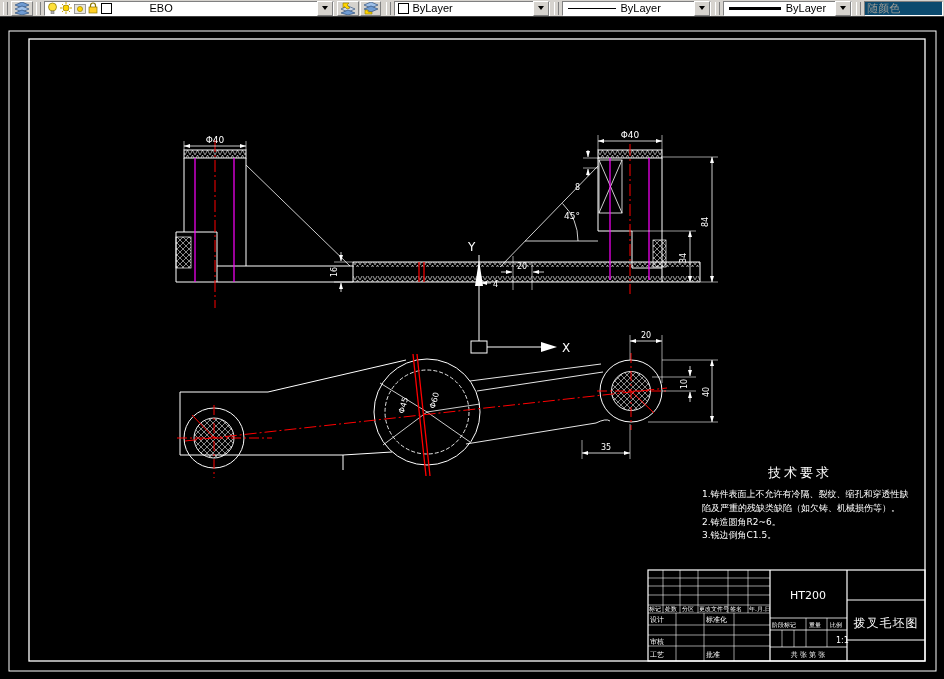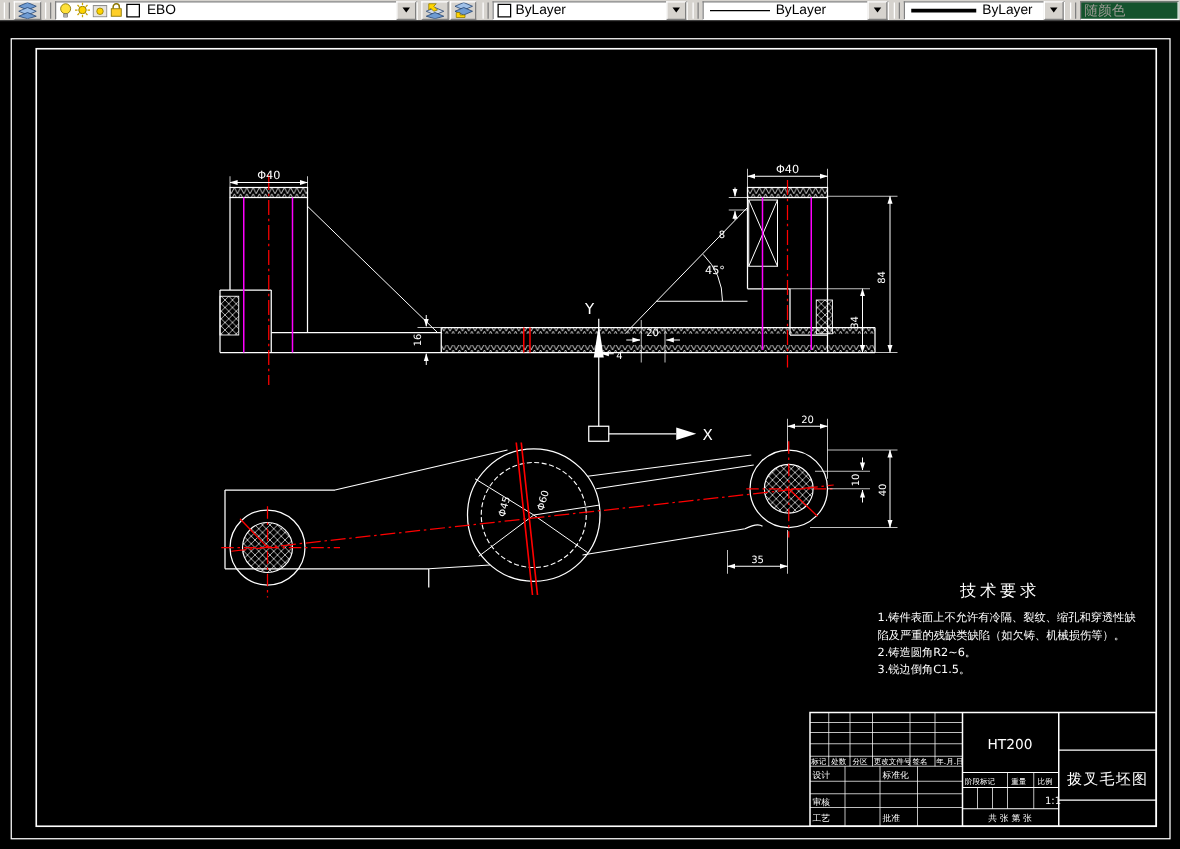--- a/index.html
+++ b/index.html
@@ -16,21 +16,21 @@
     display:flex;align-items:center;font-size:11px;color:#000;box-sizing:border-box;
     padding-left:2px;position:relative;}
   .combo .lbl{white-space:nowrap;overflow:hidden;}
   .dd{margin-left:auto;width:14px;height:13px;background:#d6d3ce;border:1px solid;
     border-color:#fff #808080 #808080 #fff;display:flex;align-items:center;justify-content:center;}
   .dd i{width:0;height:0;border-left:3px solid transparent;border-right:3px solid transparent;
     border-top:4px solid #000;}
   .sw{width:9px;height:9px;background:#fff;border:1px solid #000;margin:0 3px 0 1px;flex:none;}
   .lt-thin{width:48px;height:1px;background:#000;margin:0 5px 0 3px;flex:none;}
   .lt-thick{width:52px;height:3px;background:#000;margin:0 5px 0 3px;flex:none;}
-  .combo.disabled{background:#14532d;color:#9c9a94;border-color:#808080 #fff #fff #808080;}
+  .combo.disabled{background:#0c4a6e;color:#9c9a94;border-color:#808080 #fff #fff #808080;}
   .micons{display:flex;align-items:center;gap:2px;margin-right:3px;}
   svg.ticon{display:block;}
   
   .canvas-wrap{position:relative;width:944px;height:568px;background:#000;}
   text{fill:#fff;font-family:"DejaVu Sans",sans-serif;}
   .dtxt{font-size:8px;}
   .dtxt9{font-size:9px;}
   .big{font-size:12px;}
 </style>
 </head>
@@ -40,21 +40,21 @@
   <div class="grip"></div>
   <button class="tb-btn">
     <svg class="ticon" width="16" height="13">
       <path d="M8 0 L15 3 L8 6 L1 3 z" fill="#6f9bd2" stroke="#1d3f6e" stroke-width="0.6"></path>
       <path d="M8 4 L15 7 L8 10 L1 7 z" fill="#9fc0e8" stroke="#1d3f6e" stroke-width="0.6"></path>
       <path d="M8 8 L15 11 L8 13 L1 11 z" fill="#6f9bd2" stroke="#1d3f6e" stroke-width="0.6"></path>
     </svg>
   </button>
   <div class="grip"></div>
 
-  <div class="combo" style="width:296px;">
+  <div class="combo" style="width:296px;gap:32px;">
     <span class="micons">
       <svg class="ticon" width="11" height="12">
         <circle cx="5.5" cy="5" r="4" fill="#ffe13a" stroke="#8a7500" stroke-width="0.7"></circle>
         <rect x="4" y="9" width="3" height="3" fill="#b0b0b0" stroke="#666" stroke-width="0.5"></rect>
       </svg>
       <svg class="ticon" width="12" height="12">
         <circle cx="6" cy="6" r="3" fill="#ffd400" stroke="#8a7500" stroke-width="0.7"></circle>
         <g stroke="#caa500" stroke-width="1">
             <path d="M6 0v2M6 10v2M0 6h2M10 6h2M2 2l1.4 1.4M8.6 8.6L10 10M10 2L8.6 3.4M3.4 8.6L2 10"></path>
           </g>

